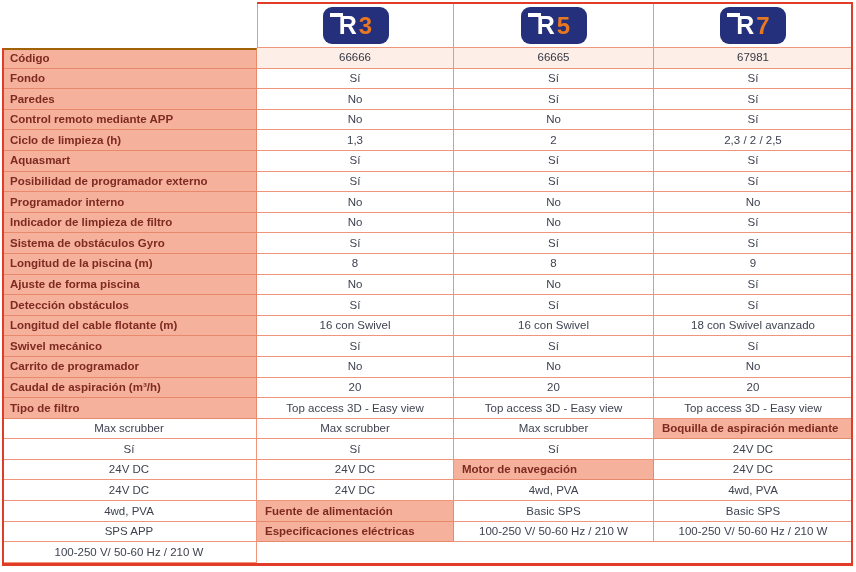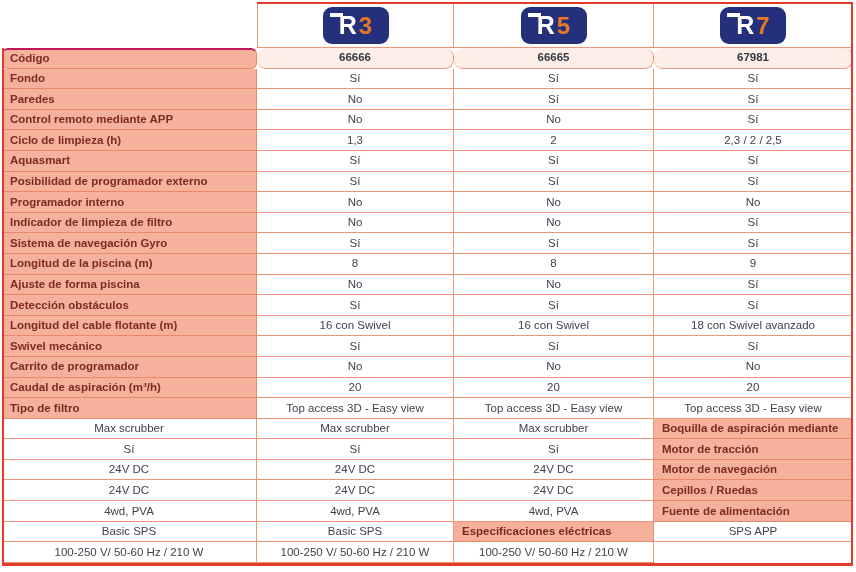--- a/index.html
+++ b/index.html
@@ -14,25 +14,25 @@
     border-right:1px solid var(--grid-line,#ef957c);padding-top:2px;}
   .logo-cell.firstcol{border-left:1px solid var(--grid-line,#ef957c);}
   .logo-badge{width:66px;height:37px;border-radius:9px;background:var(--logo-navy,#25307c);
     display:flex;align-items:center;justify-content:center;}
   .logo-r{color:#ffffff;font-weight:bold;font-size:25px;line-height:1;position:relative;}
   .logo-r::before{content:"";position:absolute;top:0px;left:-9px;width:13px;height:4px;background:#ffffff;}
   .logo-num{color:var(--logo-orange,#e87722);font-weight:bold;font-size:24px;line-height:1;margin-left:2px;}
   .label-cell{background:var(--label-bg,#f6b19c);color:var(--label-text,#7d2a20);
     font-weight:bold;padding-left:8px;
     border-bottom:1px solid #e9896b;border-right:1px solid #e9896b;}
-  .label-cell.first-row{border-top:2px solid #be185d;border-radius:6px;}
+  .label-cell.first-row{border-top:2px solid #a16207;}
   .value-cell{justify-content:center;background:#ffffff;color:var(--value-text,#3f4350);
     border-bottom:1px solid var(--grid-line,#ef957c);
     border-right:1px solid var(--grid-line,#ef957c);}
-  .value-cell.code-row{background:var(--code-row-bg,#fdeee8);font-weight:bold;color:#343843;border-radius:9px;}
+  .value-cell.code-row{background:var(--code-row-bg,#fdeee8);font-weight:normal;color:#343843;}
   .frame{position:absolute;background:var(--frame-red,#e23c28);}
   .frame.top{left:255px;right:0;top:0;height:2px;}
   .frame.left{left:0;top:46px;width:2px;height:518px;}
   .frame.right{right:0;top:0;width:2px;height:564px;}
   .frame.bottom{left:0;right:0;top:561px;height:3px;}
 </style>
 </head>
 <body>
 
 <div class="sheet">
@@ -89,21 +89,21 @@
       <div class="cell value-cell col1">Sí</div>
       <div class="cell value-cell col2">Sí</div>
       <div class="cell label-cell">Programador interno</div>
       <div class="cell value-cell col0">No</div>
       <div class="cell value-cell col1">No</div>
       <div class="cell value-cell col2">No</div>
       <div class="cell label-cell">Indicador de limpieza de filtro</div>
       <div class="cell value-cell col0">No</div>
       <div class="cell value-cell col1">No</div>
       <div class="cell value-cell col2">Sí</div>
-      <div class="cell label-cell">Sistema de navegación Gyro</div>
+      <div class="cell label-cell">Sistema de obstáculos Gyro</div>
       <div class="cell value-cell col0">Sí</div>
       <div class="cell value-cell col1">Sí</div>
       <div class="cell value-cell col2">Sí</div>
       <div class="cell label-cell">Longitud de la piscina (m)</div>
       <div class="cell value-cell col0">8</div>
       <div class="cell value-cell col1">8</div>
       <div class="cell value-cell col2">9</div>
       <div class="cell label-cell">Ajuste de forma piscina</div>
       <div class="cell value-cell col0">No</div>
       <div class="cell value-cell col1">No</div>
@@ -132,37 +132,35 @@
       <div class="cell value-cell col0">Top access 3D - Easy view</div>
       <div class="cell value-cell col1">Top access 3D - Easy view</div>
       <div class="cell value-cell col2">Top access 3D - Easy view</div>
       <div class="cell value-cell col0">Max scrubber</div>
       <div class="cell value-cell col1">Max scrubber</div>
       <div class="cell value-cell col2">Max scrubber</div>
       <div class="cell label-cell">Boquilla de aspiración mediante</div>
       <div class="cell value-cell col0">Sí</div>
       <div class="cell value-cell col1">Sí</div>
       <div class="cell value-cell col2">Sí</div>
-      <div class="cell label-cell">Motor de tracción</div>
       <div class="cell value-cell col0">24V DC</div>
       <div class="cell value-cell col1">24V DC</div>
       <div class="cell value-cell col2">24V DC</div>
       <div class="cell label-cell">Motor de navegación</div>
       <div class="cell value-cell col0">24V DC</div>
       <div class="cell value-cell col1">24V DC</div>
       <div class="cell value-cell col2">24V DC</div>
-      <div class="cell label-cell">Cepillos / Ruedas</div>
       <div class="cell value-cell col0">4wd, PVA</div>
       <div class="cell value-cell col1">4wd, PVA</div>
       <div class="cell value-cell col2">4wd, PVA</div>
       <div class="cell label-cell">Fuente de alimentación</div>
       <div class="cell value-cell col0">Basic SPS</div>
       <div class="cell value-cell col1">Basic SPS</div>
+      <div class="cell value-cell col2">SPS APP</div>
       <div class="cell label-cell">Especificaciones eléctricas</div>
-      <div class="cell value-cell col2">SPS APP</div>
       <div class="cell value-cell col0">100-250 V/ 50-60 Hz / 210 W</div>
       <div class="cell value-cell col1">100-250 V/ 50-60 Hz / 210 W</div>
       <div class="cell value-cell col2">100-250 V/ 50-60 Hz / 210 W</div>
     </div>
 
   <div class="frame top"></div>
   <div class="frame left"></div>
   <div class="frame right"></div>
   <div class="frame bottom"></div>
 </div>

